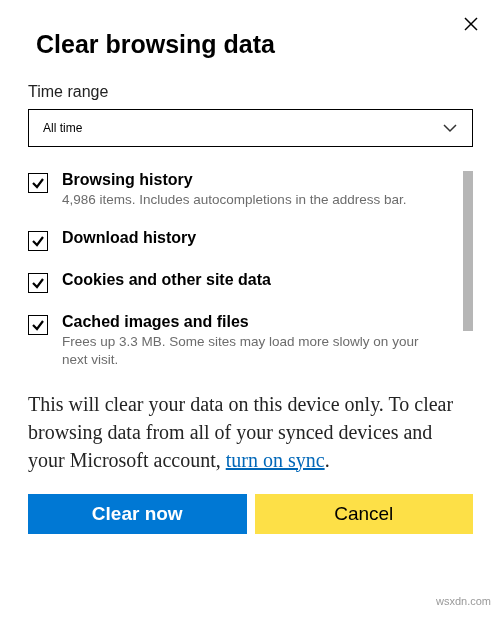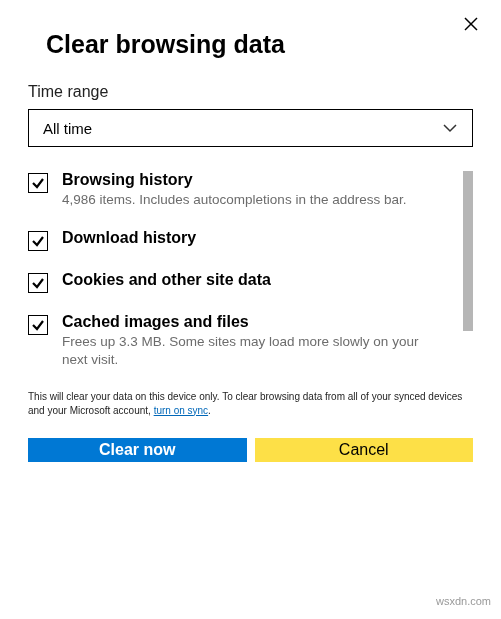--- a/index.html
+++ b/index.html
@@ -23,35 +23,35 @@
     height: 20px;
     cursor: pointer;
     display: flex;
     align-items: center;
     justify-content: center;
   }
   .close-btn svg { width: 14px; height: 14px; stroke: #000; stroke-width: 1.5; }
   h1.title {
     font-size: 25px;
     font-weight: 600;
-    margin: 12px 0 24px 18px;
+    margin: 12px 0 24px 8px;
   }
   .label {
     font-size: 16px;
     color: #222;
     margin-bottom: 8px;
   }
   .select {
     border: 1.5px solid #000;
     height: 38px;
     display: flex;
     align-items: center;
     justify-content: space-between;
     padding: 0 14px;
-    font-size: 15px;
+    font-size: 12px;
     cursor: pointer;
     margin-bottom: 24px;
   }
   .select svg { width: 16px; height: 16px; stroke: #333; stroke-width: 1.5; fill: none; }
   .scroll-area {
     position: relative;
     padding-right: 31px;
   }
   .scrollbar {
     position: absolute;
@@ -84,42 +84,43 @@
     font-size: 16px;
     font-weight: 600;
     margin-bottom: 2px;
   }
   .item-text .item-desc {
     font-size: 13.5px;
     color: #6c6c6c;
     line-height: 1.35;
   }
   .footer-text {
-    font-size: 10px;
+    font-size: 20px;
     color: #242424;
     line-height: 1.4;
     margin-top: 10px;
     margin-bottom: 20px;
+    font-family: Liberation Serif, serif;
   }
   .link {
     color: #0067b8;
     text-decoration: underline;
     cursor: pointer;
   }
   .buttons {
     display: flex;
     gap: 8px;
   }
   .btn {
     flex: 1;
-    height: 24px;
+    height: 40px;
     display: flex;
     align-items: center;
     justify-content: center;
-    font-size: 16px;
+    font-size: 19px;
     cursor: pointer;
     border: none;
   }
   .btn-primary {
     background: #0078d4;
     color: #fff;
     font-weight: 600;
   }
   .btn-secondary {
     background: #fde047;

